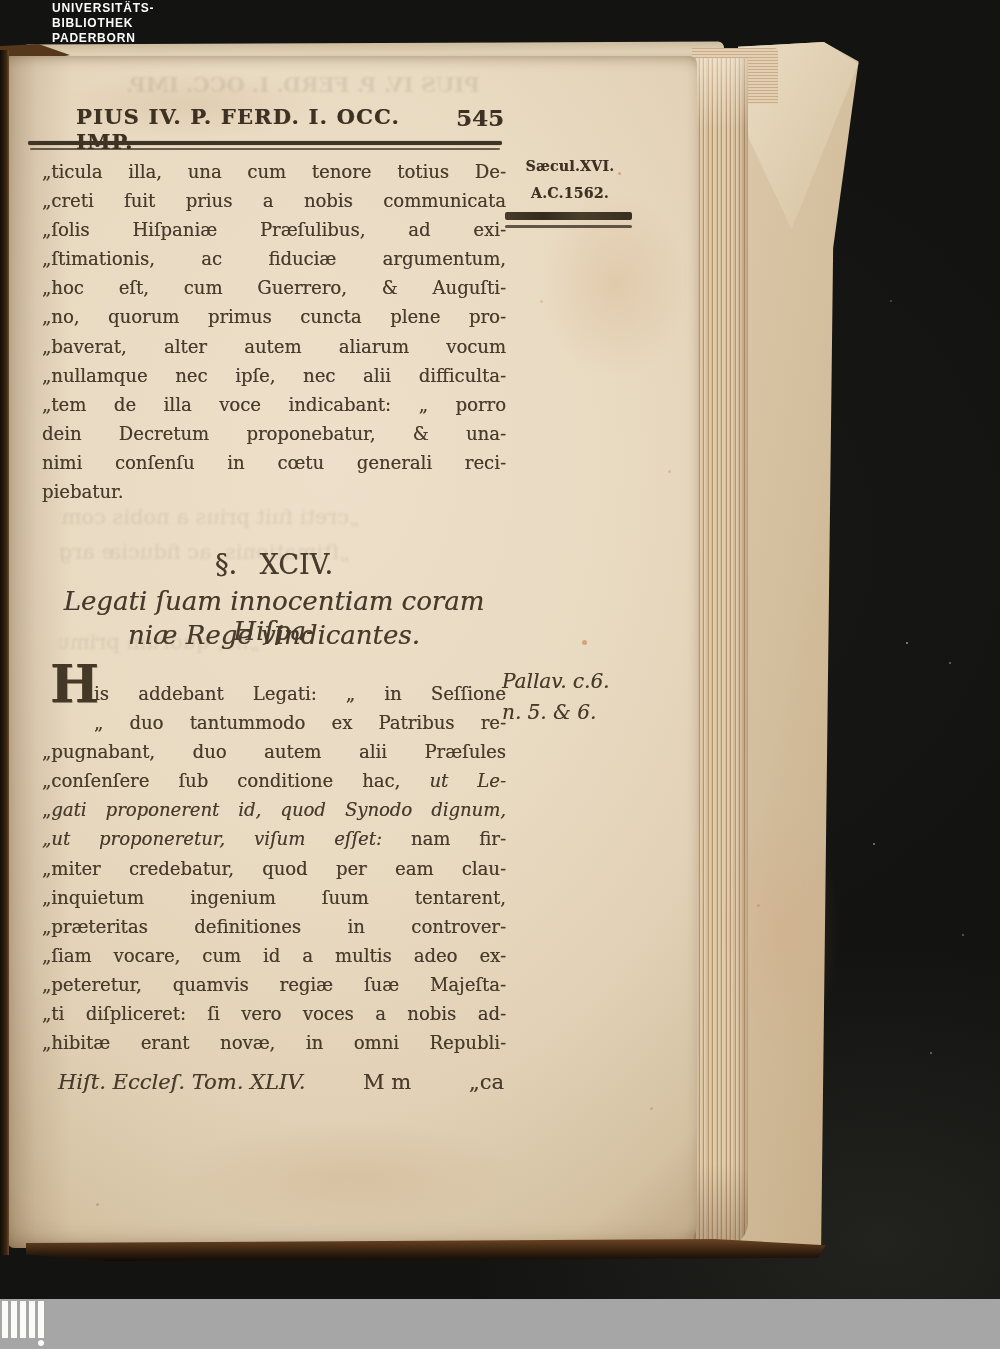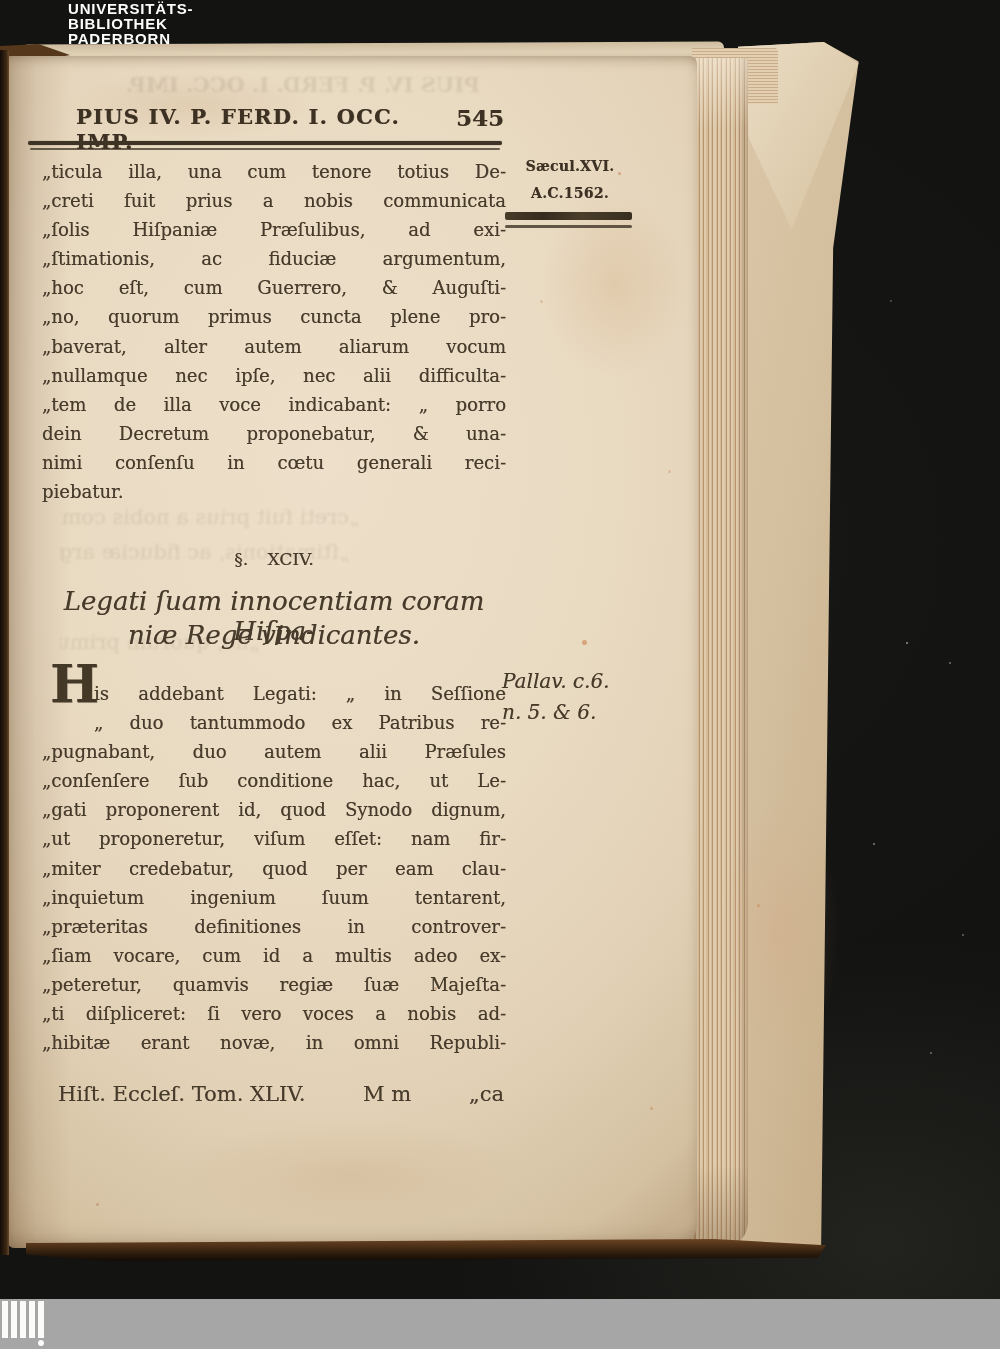--- a/index.html
+++ b/index.html
@@ -57,56 +57,56 @@
         box-shadow:906px 642px 0 0 rgba(255,255,255,.55), 949px 662px 0 0 rgba(230,230,225,.45),
                    930px 1052px 0 0 rgba(255,255,255,.4), 873px 843px 0 0 rgba(240,240,235,.5),
                    962px 934px 0 0 rgba(255,255,255,.35), 890px 300px 0 0 rgba(235,235,230,.3);}
   
   .ink{position:absolute;color:#463a2b;}
   .bodycol{left:42px;width:464px;}
   .ln{font-size:18px;line-height:29.1px;text-align:justify;text-align-last:justify;
       text-shadow:.3px .3px .5px rgba(70,55,38,.55);white-space:normal;}
   .ln.short{text-align-last:left;}
   .ln.pad{padding-left:52px;}
-  .it{margin-top:12px;}
+  .it{font-style:italic;}
   .header-row{left:42px;top:104px;width:462px;display:flex;justify-content:space-between;
               padding-left:34px;box-sizing:border-box;color:#3c3122;font-weight:bold;
               font-size:21px;letter-spacing:1.2px;text-shadow:.4px .4px .5px rgba(60,48,33,.6);}
   .pagenum{font-size:23px;letter-spacing:0;}
   .rule{position:absolute;background:#3e3426;border-radius:2px;}
   .hrule1{left:28px;top:141px;width:474px;height:4px;box-shadow:0 0 1px rgba(62,52,38,.8);}
   .hrule2{left:30px;top:148px;width:470px;height:2px;opacity:.75;}
   .mnote{left:506px;top:153px;width:128px;text-align:center;font-weight:bold;color:#3c3122;
          font-size:14px;line-height:27px;letter-spacing:.3px;text-shadow:.4px .4px .5px rgba(60,48,33,.55);}
   .mrule1{left:505px;top:212px;width:127px;height:8px;background:linear-gradient(90deg,#473b29,#352c1e 30%,#4a3e2a 60%,#382f20);}
   .mrule2{left:505px;top:225px;width:127px;height:3px;opacity:.8;}
   .citnote{left:502px;top:666px;width:140px;font-style:italic;font-size:20px;line-height:31px;
            color:#453928;text-shadow:.3px .3px .4px rgba(70,55,38,.5);}
   .para1{top:157px;}
-  .sectmark{left:42px;top:549px;width:464px;text-align:center;font-size:17px;word-spacing:14px;
+  .sectmark{left:42px;top:549px;width:464px;text-align:center;font-size:27px;word-spacing:14px;
             text-shadow:.3px .3px .5px rgba(70,55,38,.6);}
   .sect1{left:42px;top:586px;width:464px;text-align:center;font-style:italic;font-size:26px;
          text-shadow:.3px .3px .5px rgba(70,55,38,.6);}
   .sect2{left:42px;top:620px;width:464px;text-align:center;font-style:italic;font-size:26px;
          text-shadow:.3px .3px .5px rgba(70,55,38,.6);}
   .para2{top:679px;}
   .dropcap{left:50px;top:658px;font-size:52px;line-height:52px;font-weight:bold;color:#443827;
            text-shadow:.5px .5px .6px rgba(60,48,33,.5);}
   .footer-row{left:58px;top:1070px;width:446px;display:flex;justify-content:space-between;
               align-items:baseline;font-size:21px;text-shadow:.3px .3px .4px rgba(70,55,38,.5);}
   .bleed{position:absolute;transform:scaleX(-1);filter:blur(1.1px);opacity:.12;color:#5d4c38;
          font-size:21px;white-space:nowrap;overflow:hidden;}
   
   .gray-bar{position:absolute;left:0;top:1299px;width:1000px;height:50px;background:#a6a6a6;}
   .logo-bars{position:absolute;left:2px;top:2px;display:flex;gap:3px;}
   .bar{width:6px;height:37px;background:#fbfbfa;}
   .logo-dot{position:absolute;left:38px;top:41px;width:6px;height:6px;border-radius:50%;background:#fbfbfa;}
   .libname{position:absolute;left:52px;top:1px;color:#fdfdfd;
-           font-family:"Liberation Sans", sans-serif;font-size:15px;font-weight:bold;
-           line-height:15px;letter-spacing:.8px;margin-left:16px;}
+           font-family:"Liberation Sans", sans-serif;font-size:12px;font-weight:bold;
+           line-height:15px;letter-spacing:.8px;}
 </style>
 </head>
 <body>
 
 <div class="stage">
 
   <div class="top-edge"></div>
   <div class="corner-jag"></div>
   <div class="cover-flap"></div>
   <div class="corner-fold"></div>

